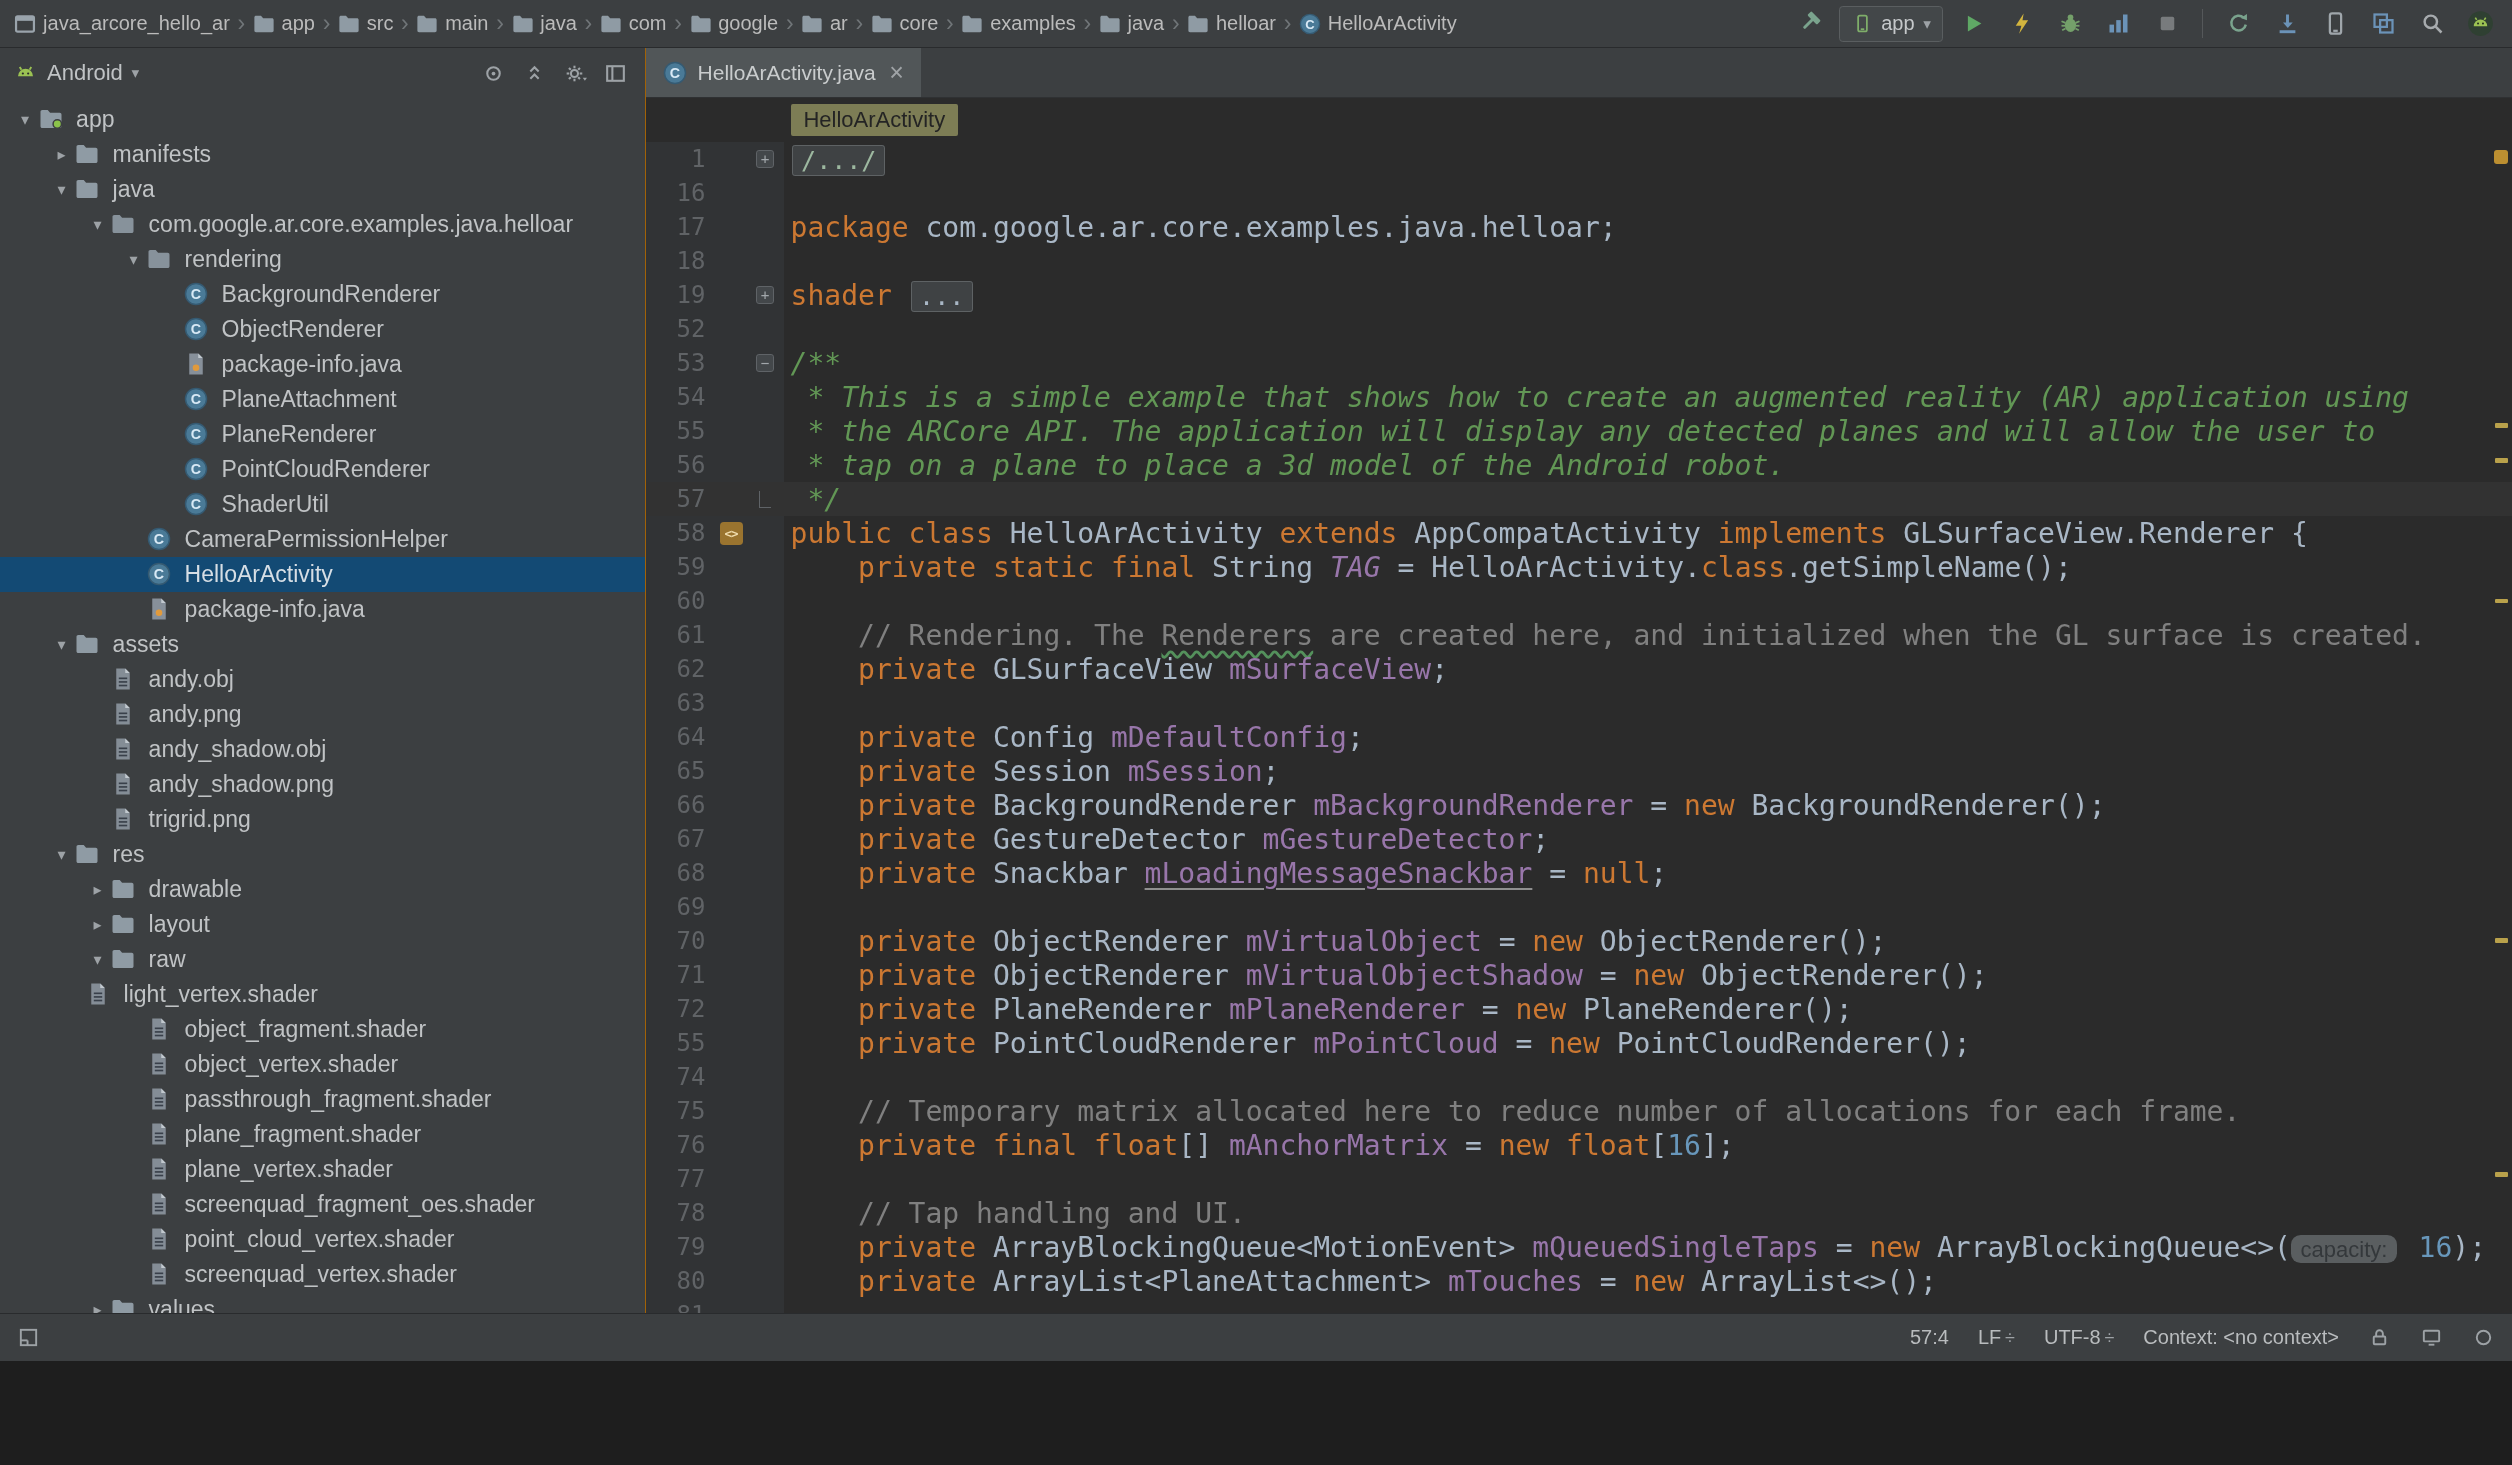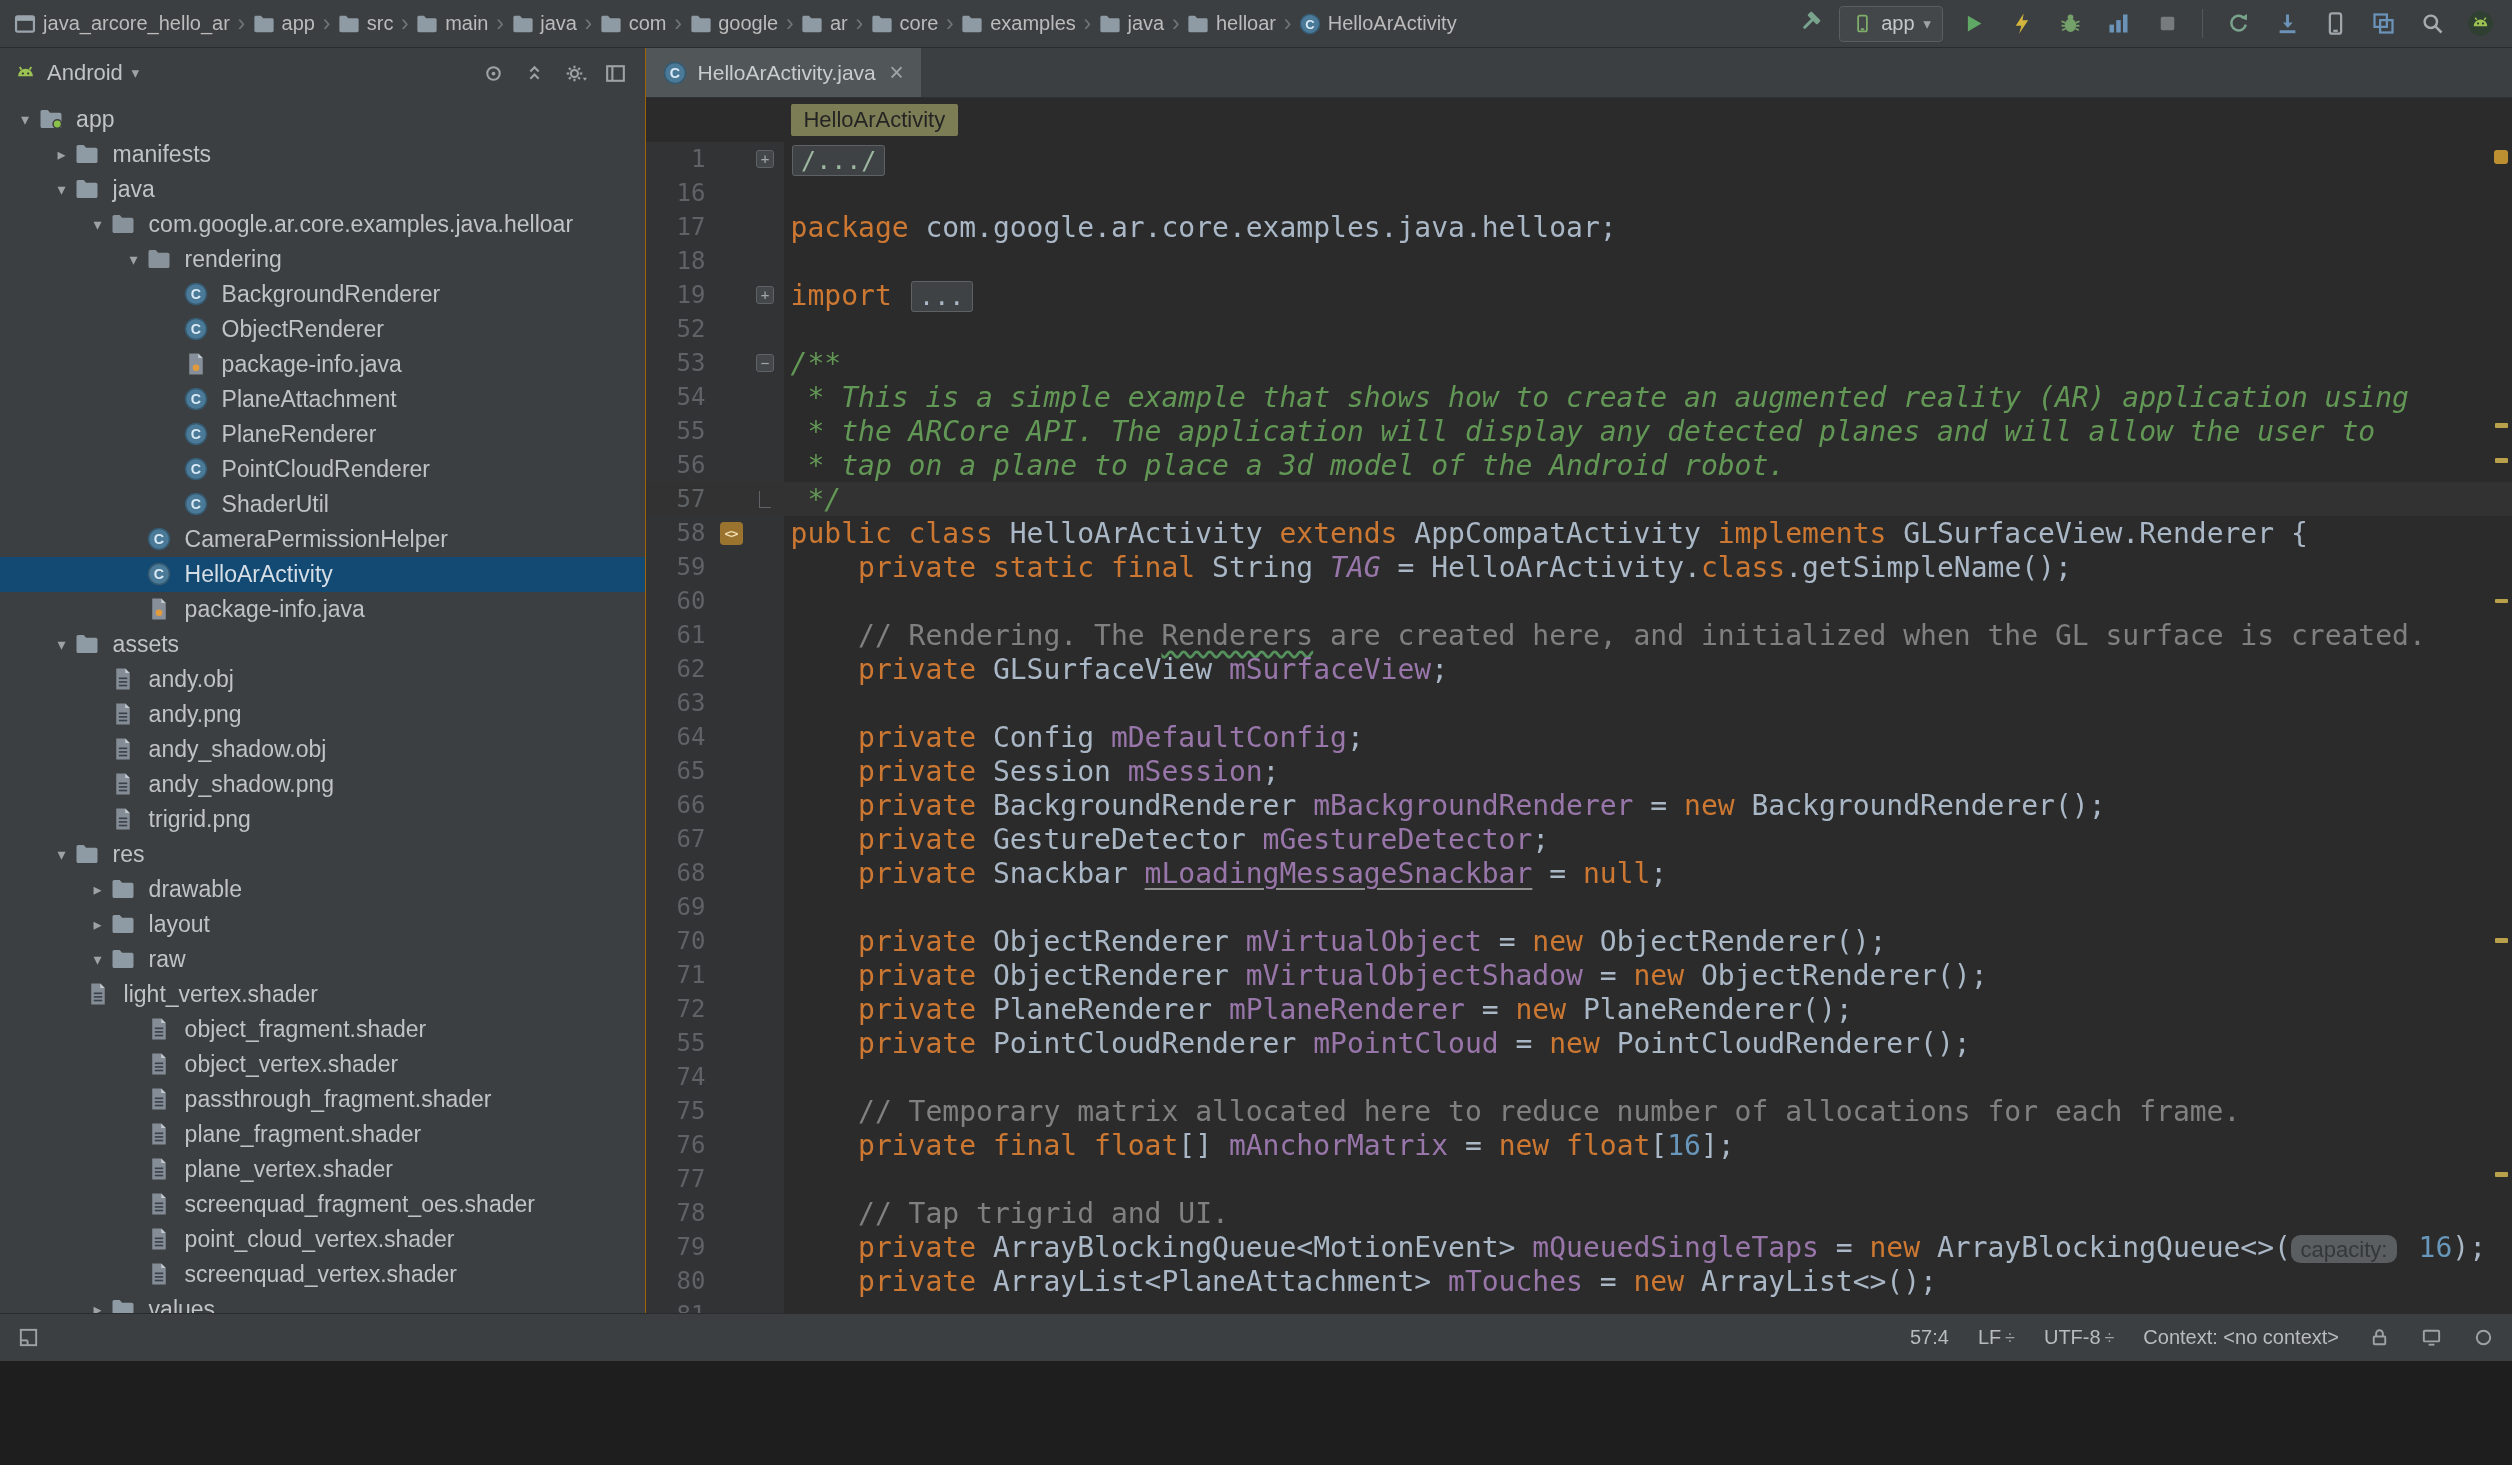--- a/index.html
+++ b/index.html
@@ -808,21 +808,21 @@
       </div>
       <div class="bcrow">
         <span class="bcchip">HelloArActivity</span>
       </div>
       <div class="codewrap">
         <div>
             <div class="code-line"><span class="ln">1</span><span class="gslot"></span><span class="fslot"><span class="fm">+</span></span><span class="ctext"><span class="sg-chc">/.../</span></span></div>
             <div class="code-line"><span class="ln">16</span><span class="gslot"></span><span class="fslot"></span><span class="ctext"></span></div>
             <div class="code-line"><span class="ln">17</span><span class="gslot"></span><span class="fslot"></span><span class="ctext"><span class="sg-k">package </span><span class="sg-p">com.google.ar.core.examples.java.helloar;</span></span></div>
             <div class="code-line"><span class="ln">18</span><span class="gslot"></span><span class="fslot"></span><span class="ctext"></span></div>
-            <div class="code-line"><span class="ln">19</span><span class="gslot"></span><span class="fslot"><span class="fm">+</span></span><span class="ctext"><span class="sg-k">import </span><span class="sg-ch">...</span></span></div>
+            <div class="code-line"><span class="ln">19</span><span class="gslot"></span><span class="fslot"><span class="fm">+</span></span><span class="ctext"><span class="sg-k">shader </span><span class="sg-ch">...</span></span></div>
             <div class="code-line"><span class="ln">52</span><span class="gslot"></span><span class="fslot"></span><span class="ctext"></span></div>
             <div class="code-line"><span class="ln">53</span><span class="gslot"></span><span class="fslot"><span class="fm">−</span></span><span class="ctext"><span class="sg-d">/**</span></span></div>
             <div class="code-line"><span class="ln">54</span><span class="gslot"></span><span class="fslot"></span><span class="ctext"><span class="sg-d"> * This is a simple example that shows how to create an augmented reality (AR) application using</span></span></div>
             <div class="code-line"><span class="ln">55</span><span class="gslot"></span><span class="fslot"></span><span class="ctext"><span class="sg-d"> * the ARCore API. The application will display any detected planes and will allow the user to</span></span></div>
             <div class="code-line"><span class="ln">56</span><span class="gslot"></span><span class="fslot"></span><span class="ctext"><span class="sg-d"> * tap on a plane to place a 3d model of the Android robot.</span></span></div>
             <div class="code-line current"><span class="ln">57</span><span class="gslot"></span><span class="fslot"><span class="fend"></span></span><span class="ctext"><span class="sg-d"> */</span></span></div>
             <div class="code-line"><span class="ln">58</span><span class="gslot"><span class="gmark">&lt;&gt;</span></span><span class="fslot"></span><span class="ctext"><span class="sg-k">public class </span><span class="sg-p">HelloArActivity </span><span class="sg-k">extends </span><span class="sg-p">AppCompatActivity </span><span class="sg-k">implements </span><span class="sg-p">GLSurfaceView.Renderer {</span></span></div>
             <div class="code-line"><span class="ln">59</span><span class="gslot"></span><span class="fslot"></span><span class="ctext"><span class="sg-p">    </span><span class="sg-k">private static final </span><span class="sg-p">String </span><span class="sg-sf">TAG</span><span class="sg-p"> = HelloArActivity.</span><span class="sg-k">class</span><span class="sg-p">.getSimpleName();</span></span></div>
             <div class="code-line"><span class="ln">60</span><span class="gslot"></span><span class="fslot"></span><span class="ctext"></span></div>
             <div class="code-line"><span class="ln">61</span><span class="gslot"></span><span class="fslot"></span><span class="ctext"><span class="sg-c">    // Rendering. The </span><span class="sg-ct">Renderers</span><span class="sg-c"> are created here, and initialized when the GL surface is created.</span></span></div>
@@ -835,21 +835,21 @@
             <div class="code-line"><span class="ln">68</span><span class="gslot"></span><span class="fslot"></span><span class="ctext"><span class="sg-p">    </span><span class="sg-k">private </span><span class="sg-p">Snackbar </span><span class="sg-fu">mLoadingMessageSnackbar</span><span class="sg-p"> = </span><span class="sg-k">null</span><span class="sg-p">;</span></span></div>
             <div class="code-line"><span class="ln">69</span><span class="gslot"></span><span class="fslot"></span><span class="ctext"></span></div>
             <div class="code-line"><span class="ln">70</span><span class="gslot"></span><span class="fslot"></span><span class="ctext"><span class="sg-p">    </span><span class="sg-k">private </span><span class="sg-p">ObjectRenderer </span><span class="sg-f">mVirtualObject</span><span class="sg-p"> = </span><span class="sg-k">new </span><span class="sg-p">ObjectRenderer();</span></span></div>
             <div class="code-line"><span class="ln">71</span><span class="gslot"></span><span class="fslot"></span><span class="ctext"><span class="sg-p">    </span><span class="sg-k">private </span><span class="sg-p">ObjectRenderer </span><span class="sg-f">mVirtualObjectShadow</span><span class="sg-p"> = </span><span class="sg-k">new </span><span class="sg-p">ObjectRenderer();</span></span></div>
             <div class="code-line"><span class="ln">72</span><span class="gslot"></span><span class="fslot"></span><span class="ctext"><span class="sg-p">    </span><span class="sg-k">private </span><span class="sg-p">PlaneRenderer </span><span class="sg-f">mPlaneRenderer</span><span class="sg-p"> = </span><span class="sg-k">new </span><span class="sg-p">PlaneRenderer();</span></span></div>
             <div class="code-line"><span class="ln">55</span><span class="gslot"></span><span class="fslot"></span><span class="ctext"><span class="sg-p">    </span><span class="sg-k">private </span><span class="sg-p">PointCloudRenderer </span><span class="sg-f">mPointCloud</span><span class="sg-p"> = </span><span class="sg-k">new </span><span class="sg-p">PointCloudRenderer();</span></span></div>
             <div class="code-line"><span class="ln">74</span><span class="gslot"></span><span class="fslot"></span><span class="ctext"></span></div>
             <div class="code-line"><span class="ln">75</span><span class="gslot"></span><span class="fslot"></span><span class="ctext"><span class="sg-c">    // Temporary matrix allocated here to reduce number of allocations for each frame.</span></span></div>
             <div class="code-line"><span class="ln">76</span><span class="gslot"></span><span class="fslot"></span><span class="ctext"><span class="sg-p">    </span><span class="sg-k">private final float</span><span class="sg-p">[] </span><span class="sg-f">mAnchorMatrix</span><span class="sg-p"> = </span><span class="sg-k">new float</span><span class="sg-p">[</span><span class="sg-num">16</span><span class="sg-p">];</span></span></div>
             <div class="code-line"><span class="ln">77</span><span class="gslot"></span><span class="fslot"></span><span class="ctext"></span></div>
-            <div class="code-line"><span class="ln">78</span><span class="gslot"></span><span class="fslot"></span><span class="ctext"><span class="sg-c">    // Tap trigrid and UI.</span></span></div>
+            <div class="code-line"><span class="ln">78</span><span class="gslot"></span><span class="fslot"></span><span class="ctext"><span class="sg-c">    // Tap handling and UI.</span></span></div>
             <div class="code-line"><span class="ln">79</span><span class="gslot"></span><span class="fslot"></span><span class="ctext"><span class="sg-p">    </span><span class="sg-k">private </span><span class="sg-p">ArrayBlockingQueue&lt;MotionEvent&gt; </span><span class="sg-f">mQueuedSingleTaps</span><span class="sg-p"> = </span><span class="sg-k">new </span><span class="sg-p">ArrayBlockingQueue&lt;&gt;(</span><span class="sg-h">capacity:</span><span class="sg-p"> </span><span class="sg-num">16</span><span class="sg-p">);</span></span></div>
             <div class="code-line"><span class="ln">80</span><span class="gslot"></span><span class="fslot"></span><span class="ctext"><span class="sg-p">    </span><span class="sg-k">private </span><span class="sg-p">ArrayList&lt;PlaneAttachment&gt; </span><span class="sg-f">mTouches</span><span class="sg-p"> = </span><span class="sg-k">new </span><span class="sg-p">ArrayList&lt;&gt;();</span></span></div>
             <div class="code-line"><span class="ln">81</span><span class="gslot"></span><span class="fslot"></span><span class="ctext"></span></div>
             <div class="code-line"><span class="ln">82</span><span class="gslot"></span><span class="fslot"></span><span class="ctext"><span class="sg-a">    @Override</span></span></div>
             <div class="code-line"><span class="ln">83</span><span class="gslot"><span class="govr">↑</span></span><span class="fslot"><span class="fm">−</span></span><span class="ctext"><span class="sg-p">    </span><span class="sg-k">protected void </span><span class="sg-m">onCreate</span><span class="sg-p">(Bundle savedInstanceState) {</span></span></div>
           </div>
         <div class="markerbar">
           <span class="topind"></span>
         <span class="mark" style="top: 24%;"></span>
             <span class="mark" style="top: 27%;"></span>

